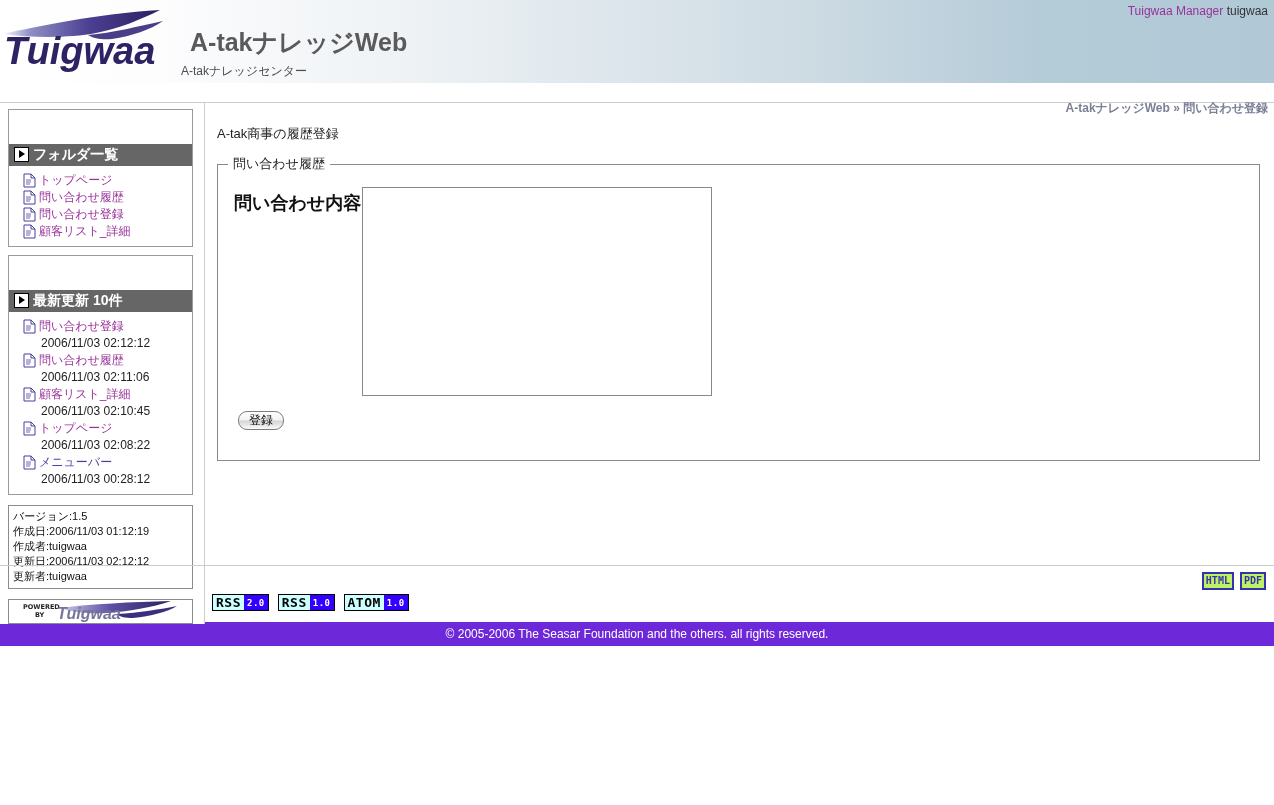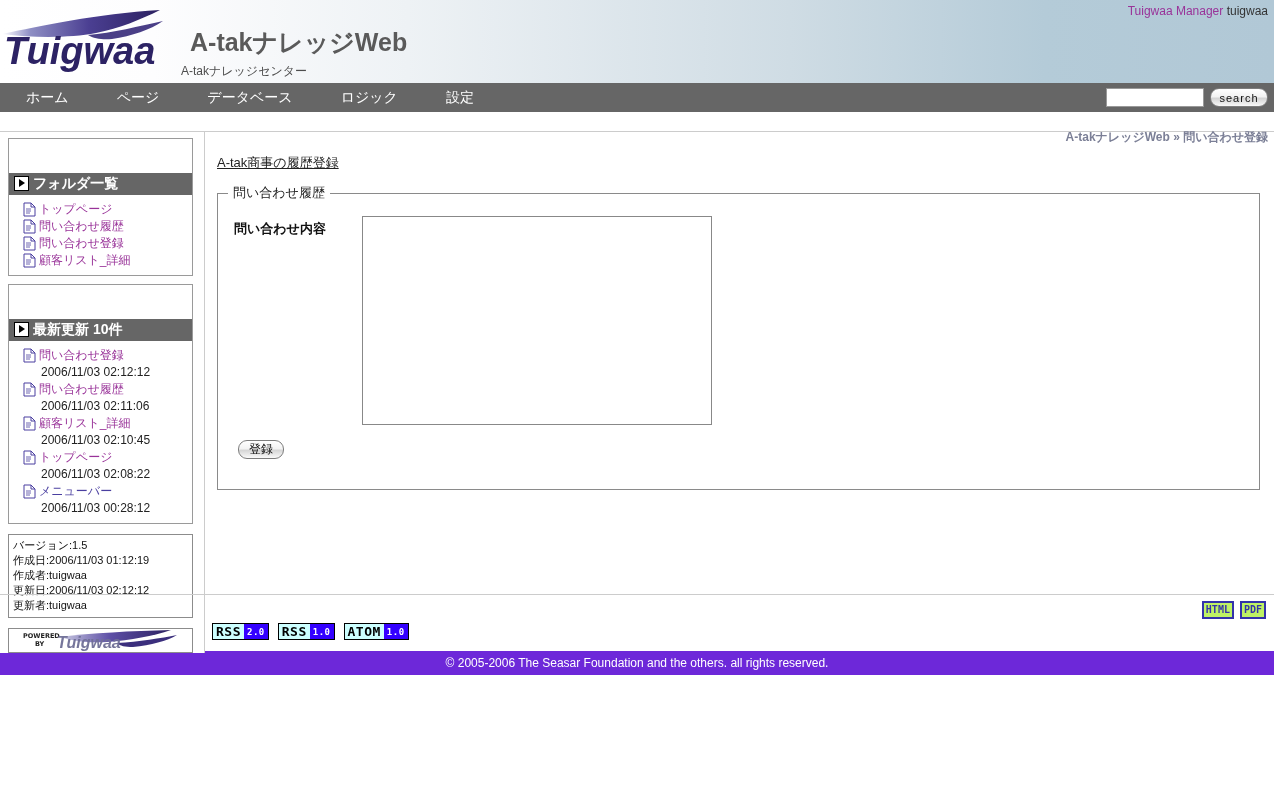--- a/index.html
+++ b/index.html
@@ -248,40 +248,39 @@
   .main {
     flex: 1 1 auto;
     padding: 0;
     position: relative;
     min-height: 462px;
   }
   .page-heading {
     font-size: 13px;
     color: #222222;
     margin: 22px 0 0 12px;
-    text-decoration: underline;
   }
   fieldset.box {
     margin: 12px 14px 0 12px;
     border: 1px solid #8a8a8a;
     padding: 0 0 18px 0;
   }
   fieldset.box > legend {
     font-size: 13px;
     color: #222222;
     padding: 0 5px;
     margin-left: 10px;
   }
   .field-row {
     display: flex;
     align-items: flex-start;
     margin: 14px 0 0 16px;
   }
   .field-label {
-    font-size: 13px;
+    font-size: 18px;
     font-weight: bold;
     color: #111111;
     width: 128px;
     flex: 0 0 128px;
     padding-top: 4px;
   }
   .field-area {
     width: 350px;
     height: 209px;
     border: 1px solid #888888;
@@ -410,33 +409,20 @@
         <path d="M2 26 C 40 18, 96 6, 160 2 C 140 12, 120 20, 96 25 C 70 30, 34 30, 2 26 Z" fill="url(#swoosh)"></path>
         <path d="M88 27 C 112 25, 140 18, 163 13 C 150 22, 132 28, 112 31 C 104 32, 94 31, 88 27 Z" fill="#3b2f7d" opacity="0.92"></path>
         <text x="4" y="56" font-family="'Liberation Sans', sans-serif" font-size="38" font-style="italic" font-weight="bold" fill="#2c2264">Tuigwaa</text>
       </svg>
     </div>
 
     <div class="site-title">A-takナレッジWeb</div>
     <div class="site-sub">A-takナレッジセンター</div>
   </div>
 
-  <div class="navbar">
-    <div class="nav-items">
-      <a class="nav-item">ホーム</a>
-      <a class="nav-item">ページ</a>
-      <a class="nav-item">データベース</a>
-      <a class="nav-item">ロジック</a>
-      <a class="nav-item">設定</a>
-    </div>
-    <div class="search-wrap">
-      <input class="search-input" type="text" placeholder="" style="">
-      <button class="search-btn">search</button>
-    </div>
-  </div>
 
   <div class="crumbbar">
     <div class="crumb">A-takナレッジWeb » 問い合わせ登録</div>
   </div>
 
   <div class="body-wrap">
 
     <div class="sidebar">
 
       <div class="panel">

